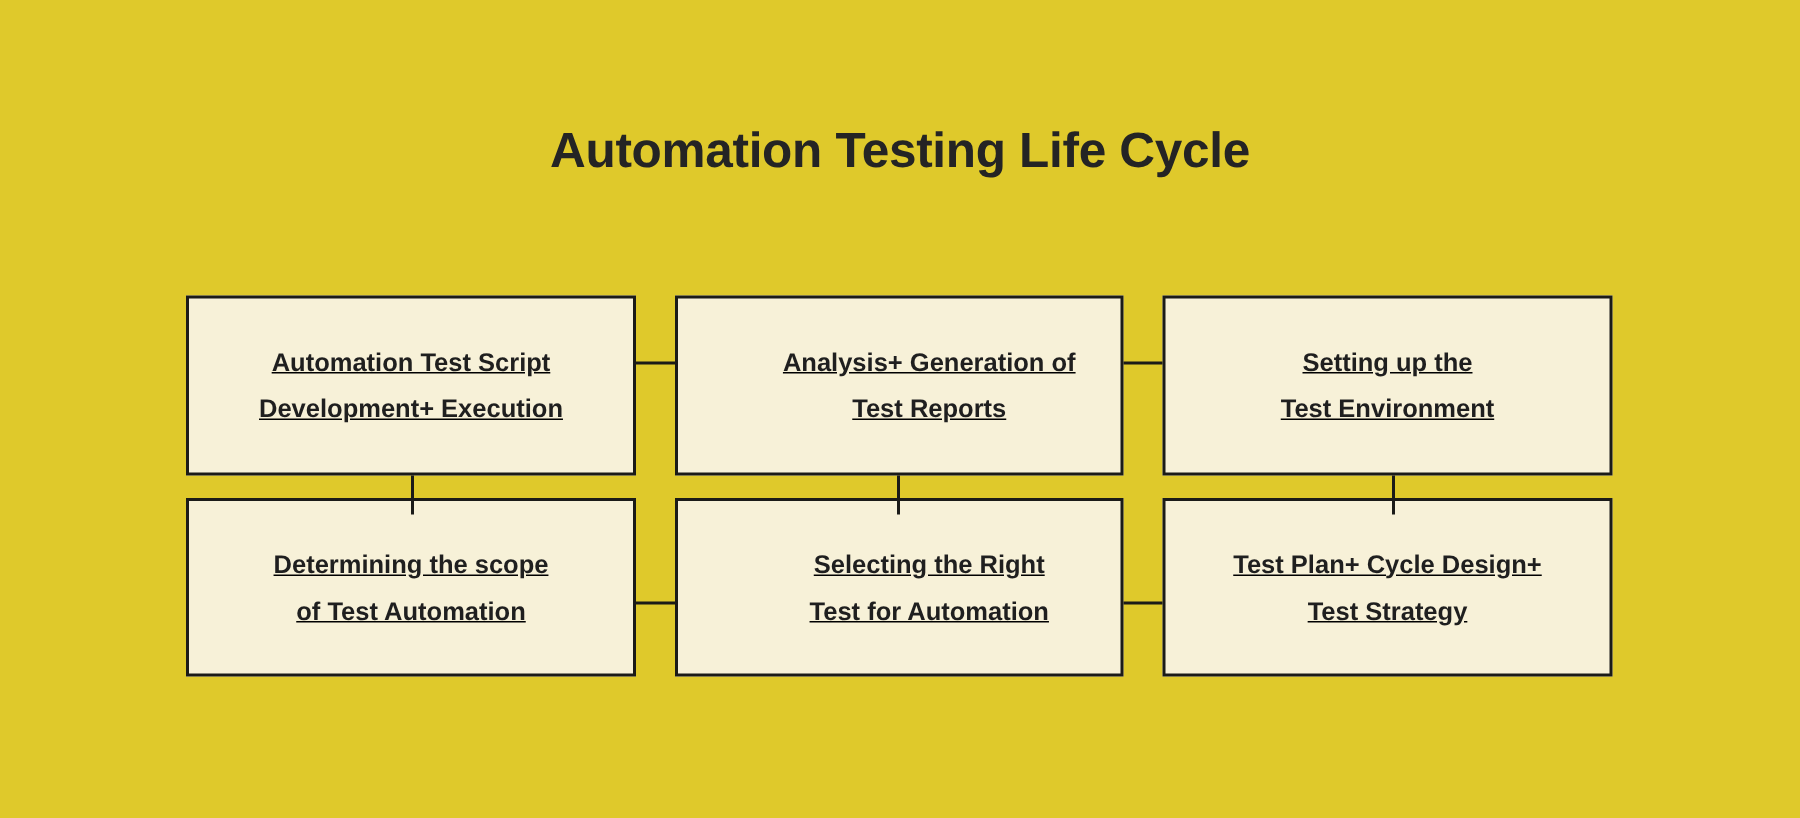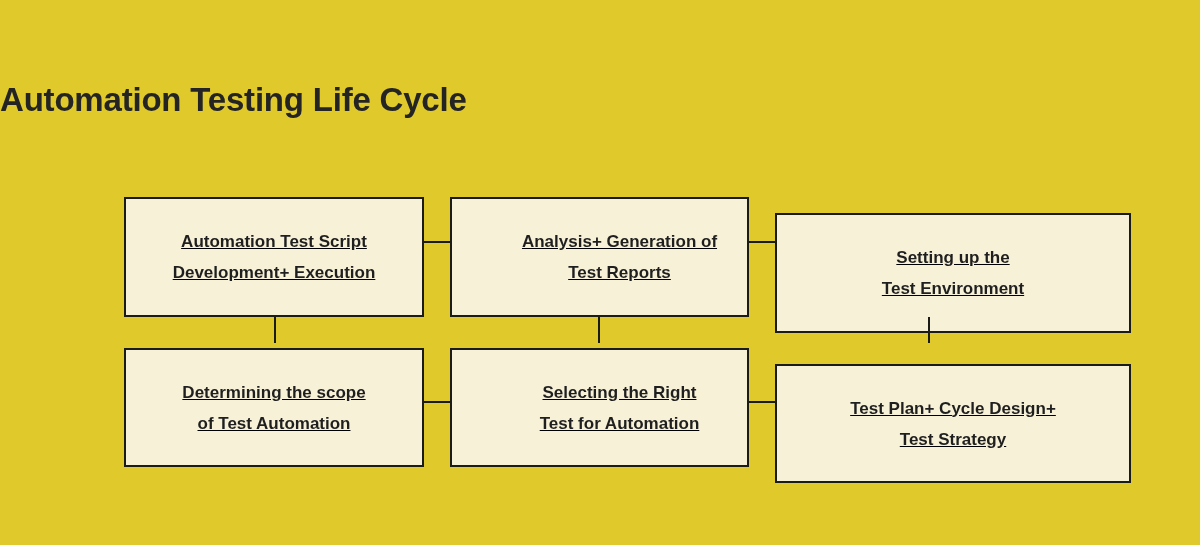--- a/index.html
+++ b/index.html
@@ -17,20 +17,21 @@
     position: relative;
     width: 1200px;
     height: 545px;
     background: #dfc92b;
   }
   #page-title {
     position: absolute;
     left: 0;
     top: 78px;
     width: 1200px;
+    text-align: center;
     font-size: 33px;
     font-weight: bold;
     color: #242424;
     letter-spacing: -0.2px;
     line-height: 44px;
   }
   .node-box {
     position: absolute;
     background: #f7f1d8;
     border: 2px solid #1b1b18;
@@ -45,23 +46,23 @@
     font-size: 17px;
     font-weight: bold;
     color: #1f1f1f;
     line-height: 31px;
     padding: 0 14px;
     white-space: pre-line;
   }
   
   .col-1 { left: 124px; width: 300px; }
   .col-2 { left: 450px; width: 299px; padding-left: 40px; }
-  .col-3 { left: 775px; width: 356px; margin-top: 16px; }
+  .col-3 { left: 775px; width: 300px; }
   .row-1 { top: 197px;  height: 120px; }
-  .row-2 { top: 348px;  height: 119px; }
+  .row-2 { top: 332px;  height: 119px; }
 
   .connector {
     position: absolute;
     background: #1b1b18;
   }
   .connector.h { height: 2px; }
   .connector.v { width: 2px; }
 
   
   .conn-r1-a { left: 424px; top: 241px; width: 26px; }

